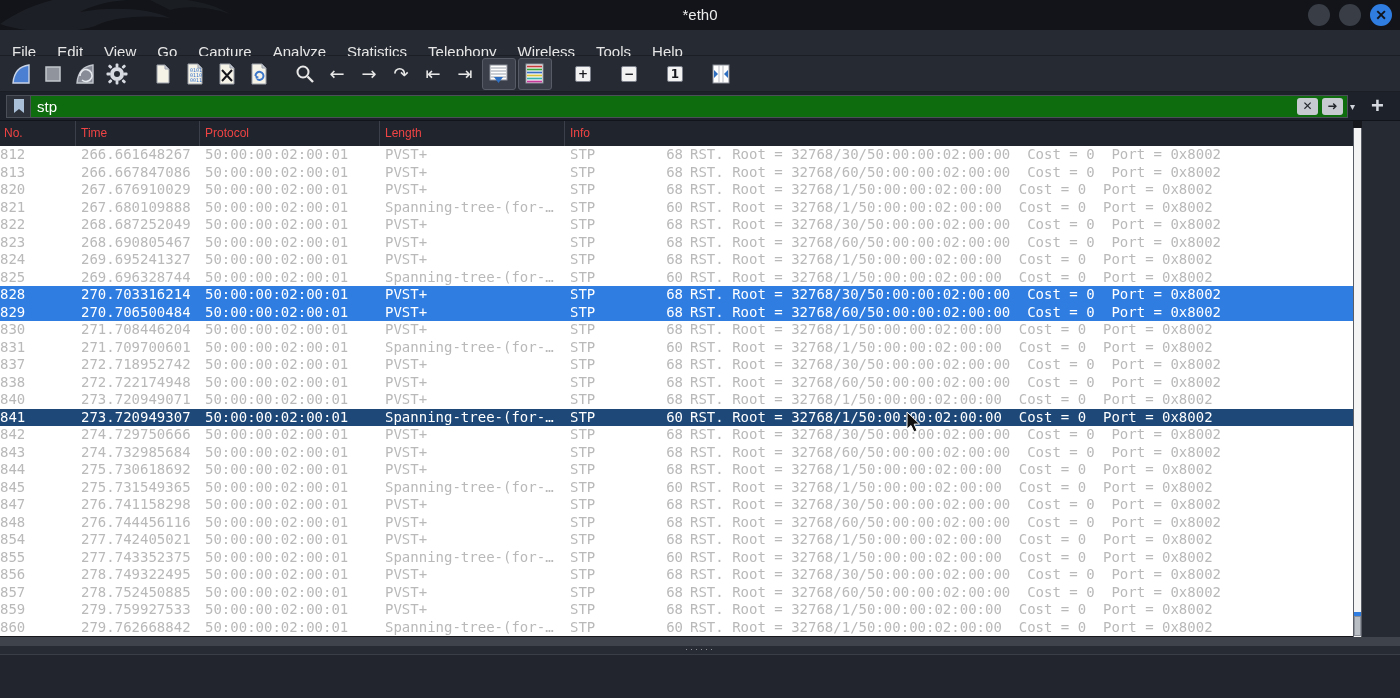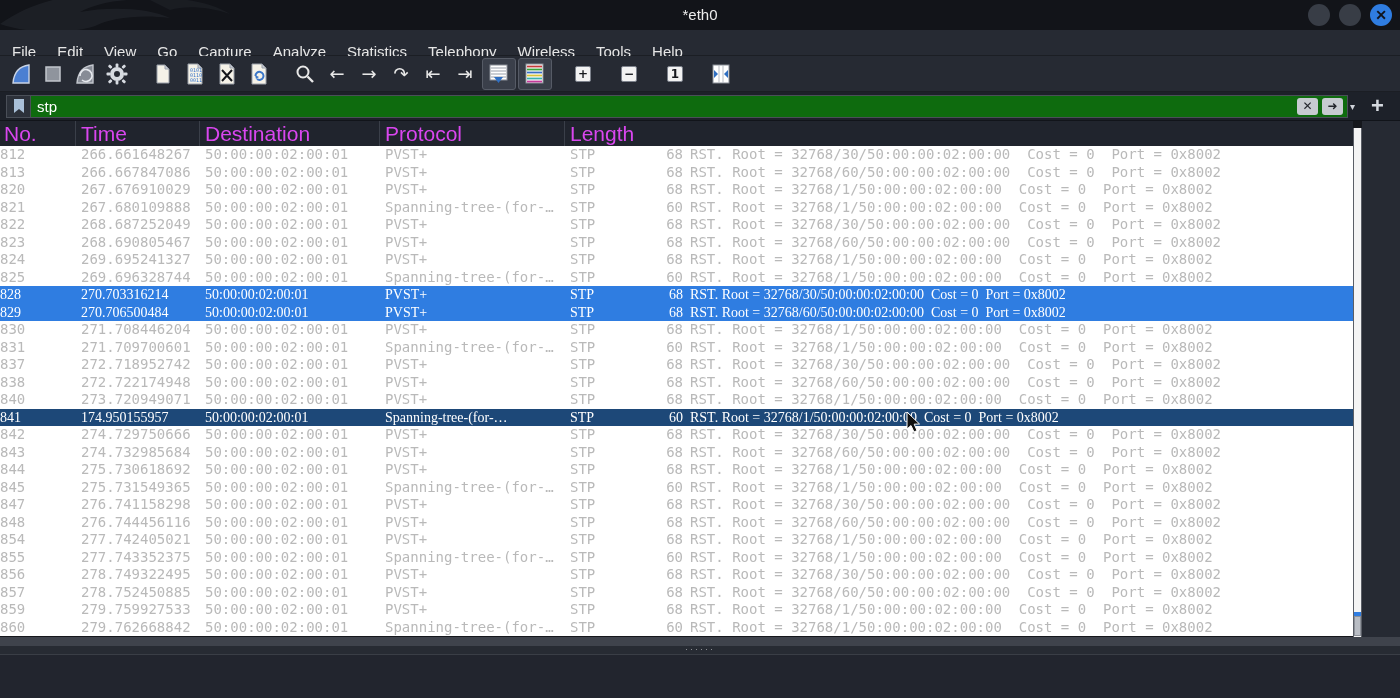--- a/index.html
+++ b/index.html
@@ -53,35 +53,35 @@
     color:#23262d; font-size:12px; font-weight:bold; text-align:center; line-height:16px;
     font-family:"DejaVu Sans", sans-serif; }
   #filterchev { color:#cfd3d9; font-size:10px; padding:0 6px 0 2px; }
   #addfilterbtn { color:#d6dae0; font-size:22px; font-weight:bold; margin-left:10px;
     line-height:22px; }
 
   
   .pgrid { display:grid; grid-template-columns:76px 124px 180px 185px 70px 50px 1fr; }
   #tablehead { position:absolute; top:121px; left:0; width:1353px; height:25px;
     background:#20242d; }
-  #tablehead span { color:#d946ef; font-size:21px; line-height:25px; padding-left:5px;
+  #tablehead span { color:#ef4444; font-size:12px; line-height:25px; padding-left:5px;
     border-right:1px solid #3a3f49; overflow:hidden; white-space:nowrap; }
   #tablehead span:first-child { padding-left:4px; }
   #tablehead span:last-child { border-right:none; }
 
   #rows { position:absolute; top:146px; left:0; width:1353px; height:490px;
     background:#ffffff; overflow:hidden; }
   .prow { height:17.5px; }
   .prow span { font-family:"DejaVu Sans Mono", monospace; font-size:14px;
     line-height:17.5px; color:#b9b9b9; white-space:pre; overflow:hidden; padding-left:5px; }
   .prow .c-no { text-align:left; padding-right:16px; padding-left:0; }
   .prow .c-len { text-align:right; padding-right:2px; padding-left:0; }
   .prow.sel { background:#2f7de1; }
   .prow.seldark { background:#1d4878; }
-  .prow.sel span, .prow.seldark span { color:#ffffff;font-family:Liberation Serif, serif; }
+  .prow.sel span, .prow.seldark span { color:#ffffff; }
 
   
   #rightdark { position:absolute; top:121px; left:1362px; width:38px; height:516px;
     background:#262a33; }
   #scrolltrack { position:absolute; top:128px; left:1353px; width:9px; height:509px;
     background:#f4f4f4; border-left:1px solid #5a5e66; border-right:1px solid #5a5e66; }
   #scrollmark { position:absolute; left:0; top:484px; width:7px; height:4px; background:#2f7de1; }
   #scrollthumb { position:absolute; left:0; top:488px; width:7px; height:20px;
     background:#b9bdc4; border:1px solid #8d9199; }
 
@@ -278,23 +278,23 @@
       <div class="ffbtn">✕</div>
       <div class="ffbtn">➜</div>
     </div>
     <div id="filterchev">▾</div>
     <div id="addfilterbtn">+</div>
   </div>
 
   <div id="tablehead" class="pgrid">
     <span>No.</span>
     <span>Time</span>
-    <span>Destination</span>
     <span>Protocol</span>
     <span>Length</span>
+    <span>Info</span>
   </div>
 
   <div id="rows">
 
       <div class="prow pgrid">
         <span class="c-no">812</span>
         <span>266.661648267</span>
         <span>50:00:00:02:00:01</span>
         <span>PVST+</span>
         <span>STP</span>
@@ -437,21 +437,21 @@
         <span>273.720949071</span>
         <span>50:00:00:02:00:01</span>
         <span>PVST+</span>
         <span>STP</span>
         <span class="c-len">68</span>
         <span>RST. Root = 32768/1/50:00:00:02:00:00  Cost = 0  Port = 0x8002</span>
       </div>
 
       <div class="prow pgrid seldark">
         <span class="c-no">841</span>
-        <span>174.950155957</span>
+        <span>273.720949307</span>
         <span>50:00:00:02:00:01</span>
         <span>Spanning-tree-(for-…</span>
         <span>STP</span>
         <span class="c-len">60</span>
         <span>RST. Root = 32768/1/50:00:00:02:00:00  Cost = 0  Port = 0x8002</span>
       </div>
 
       <div class="prow pgrid">
         <span class="c-no">842</span>
         <span>274.729750666</span>

